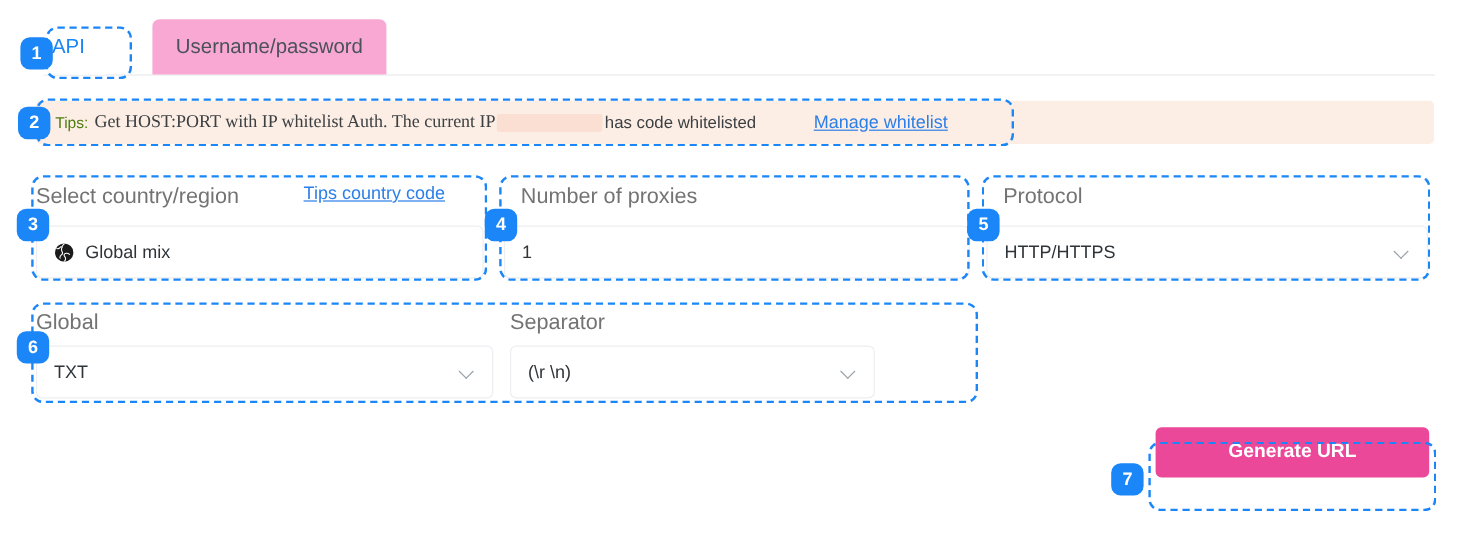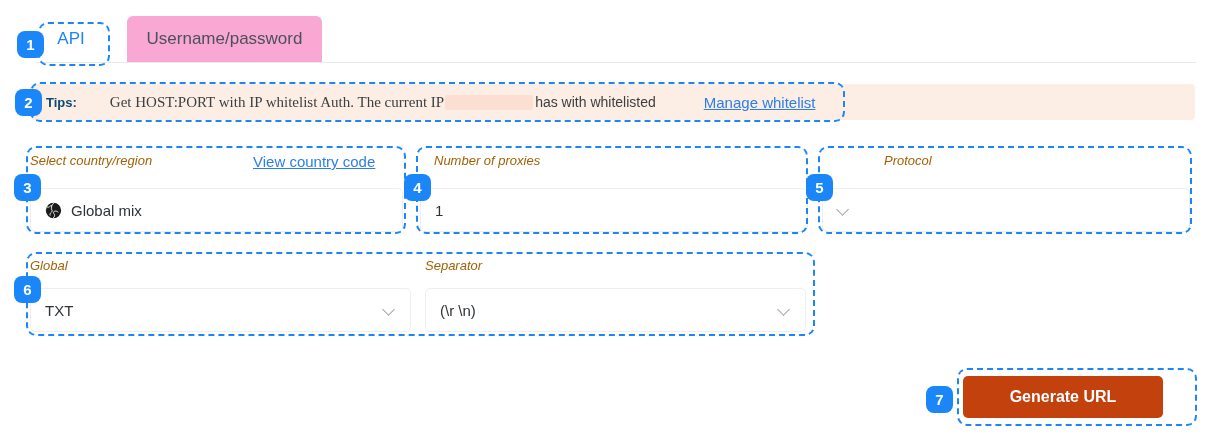--- a/index.html
+++ b/index.html
@@ -47,21 +47,21 @@
     position: absolute;
     top: 16px;
     height: 46px;
     display: flex;
     align-items: center;
     justify-content: center;
     font-size: 17px;
     border-radius: 6px 6px 0 0;
   }
   .tab-api {
-    left: 40px; width: 62px;
+    left: 26px; width: 62px;
     color: #1a86f7;
     background: #ffffff;
   }
   .tab-user {
     left: 127px; width: 195px;
     color: #4a5159;
     background: #f9a8d4;
   }
 
   
@@ -76,29 +76,28 @@
     position: absolute;
     left: 46px; top: 84px;
     height: 36px;
     display: flex;
     align-items: center;
     white-space: nowrap;
   }
   .tips-label {
     font-family: "Liberation Sans", sans-serif;
     font-size: 13px;
-    font-weight: bold;
-    color: #0c4a6e;
+    font-weight: normal;
+    color: #4d7c0f;
     margin-right: 5px;
   }
   .tips-serif {
     font-family: "Liberation Serif", serif;
     font-size: 15px;
     color: #3c4043;
-    margin-left: 28px;
   }
   .tips-redacted {
     display: inline-block;
     width: 88px; height: 15px;
     background: #fbdfd2;
     border-radius: 2px;
     margin: 0 1px;
     vertical-align: middle;
   }
   .tips-sans {
@@ -112,24 +111,23 @@
     font-size: 15px;
     color: #2b7fe8;
     text-decoration: underline;
     margin-left: 48px;
     cursor: pointer;
   }
 
   
   .field-label {
     position: absolute;
-    font-size: 13px;
-    color: #a16207;
-    font-family: "Liberation Sans", sans-serif;
-    font-style: italic;
+    font-size: 18px;
+    color: #737373;
+    font-family: "Liberation Sans", sans-serif;
   }
   .field-box {
     position: absolute;
     height: 44px;
     background: #ffffff;
     border: 1px solid #eceef1;
     border-radius: 5px;
     display: flex;
     align-items: center;
     padding: 16px 14px;
@@ -157,23 +155,23 @@
     font-size: 15px;
     color: #2b7fe8;
     text-decoration: underline;
     font-family: "Liberation Sans", sans-serif;
     cursor: pointer;
   }
 
   
   .gen-btn {
     position: absolute;
-    left: 963px; top: 376px;
-    width: 200px; height: 42px;
-    background: #c2410c;
+    left: 963px; top: 356px;
+    width: 228px; height: 42px;
+    background: #ec4899;
     border: none;
     border-radius: 5px;
     color: #ffffff;
     font-size: 16px;
     font-weight: bold;
     font-family: "Liberation Sans", sans-serif;
     cursor: pointer;
   }
 </style>
 </head>
@@ -187,54 +185,55 @@
 
 <div class="tab tab-user">
   <span>Username/password</span>
 </div>
 
 <div class="tips"></div>
 <div class="tips-inner">
   <span class="tips-label">Tips:</span>
   <span class="tips-serif">Get HOST:PORT with IP whitelist Auth. The current IP</span>
   <span class="tips-redacted"></span>
-  <span class="tips-sans">has with whitelisted</span>
+  <span class="tips-sans">has code whitelisted</span>
   <span class="tips-link">Manage whitelist</span>
 </div>
 
 <div class="field-label" style="left:30px; top:153px;">Select country/region</div>
-<div class="viewcode" style="left:253px; top:153px;">View country code</div>
+<div class="viewcode" style="left:253px; top:153px;">Tips country code</div>
 <div class="field-box" style="left:30px; top:188px; width:373px;">
   <span class="globe">
     <svg width="17" height="17" viewBox="0 0 16 16">
       <circle cx="8" cy="8" r="7.2" fill="#1b1b1b"></circle>
       <path d="M8 1.2c-2 1.6-2.6 4.4-1.6 6.2.6 1.1.2 1.9-.6 2.4-.9.6-1.3 1.6-1 2.6M8 14.8c1.6-1.2 1.2-3 .3-3.9-.7-.7-.4-1.7.5-2.1 1.2-.5 2.4-.2 3.4.6M2.2 4.8c1 .3 1.9 0 2.4-.7.4-.6 1.2-.8 1.9-.4" stroke="#ffffff" stroke-width="0.85" fill="none" stroke-linecap="round"></path>
     </svg>
   </span>
   <span class="val">Global mix</span>
 </div>
 
 <div class="field-label" style="left:434px; top:153px;">Number of proxies</div>
 <div class="field-box" style="left:420px; top:188px; width:388px;">
   <span class="val">1</span>
 </div>
 
-<div class="field-label" style="left:836px; top:153px;margin-left:48px;">Protocol</div>
+<div class="field-label" style="left:836px; top:153px;">Protocol</div>
 <div class="field-box" style="left:822px; top:188px; width:368px;">
+  <span class="val">HTTP/HTTPS</span>
   <span class="chev"></span>
 </div>
 
 <div class="field-label" style="left:30px; top:258px;">Global</div>
 <div class="field-box" style="left:30px; top:288px; width:381px;justify-content:flex-end;">
   <span class="val">TXT</span>
   <span class="chev"></span>
 </div>
 
 <div class="field-label" style="left:425px; top:258px;">Separator</div>
-<div class="field-box" style="left:425px; top:288px; width:381px;gap:12px;">
+<div class="field-box" style="left:425px; top:288px; width:304px;gap:12px;">
   <span class="val">(\r \n)</span>
   <span class="chev"></span>
 </div>
 
 <button class="gen-btn">Generate URL</button>
 
 <div class="dash" style="left:38px;  top:22px;  width:72px;  height:44px;"></div>
 <div class="dash" style="left:30px;  top:82px;  width:815px; height:40px;"></div>
 <div class="dash" style="left:26px;  top:146px; width:380px; height:88px;"></div>
 <div class="dash" style="left:416px; top:146px; width:392px; height:88px;"></div>

